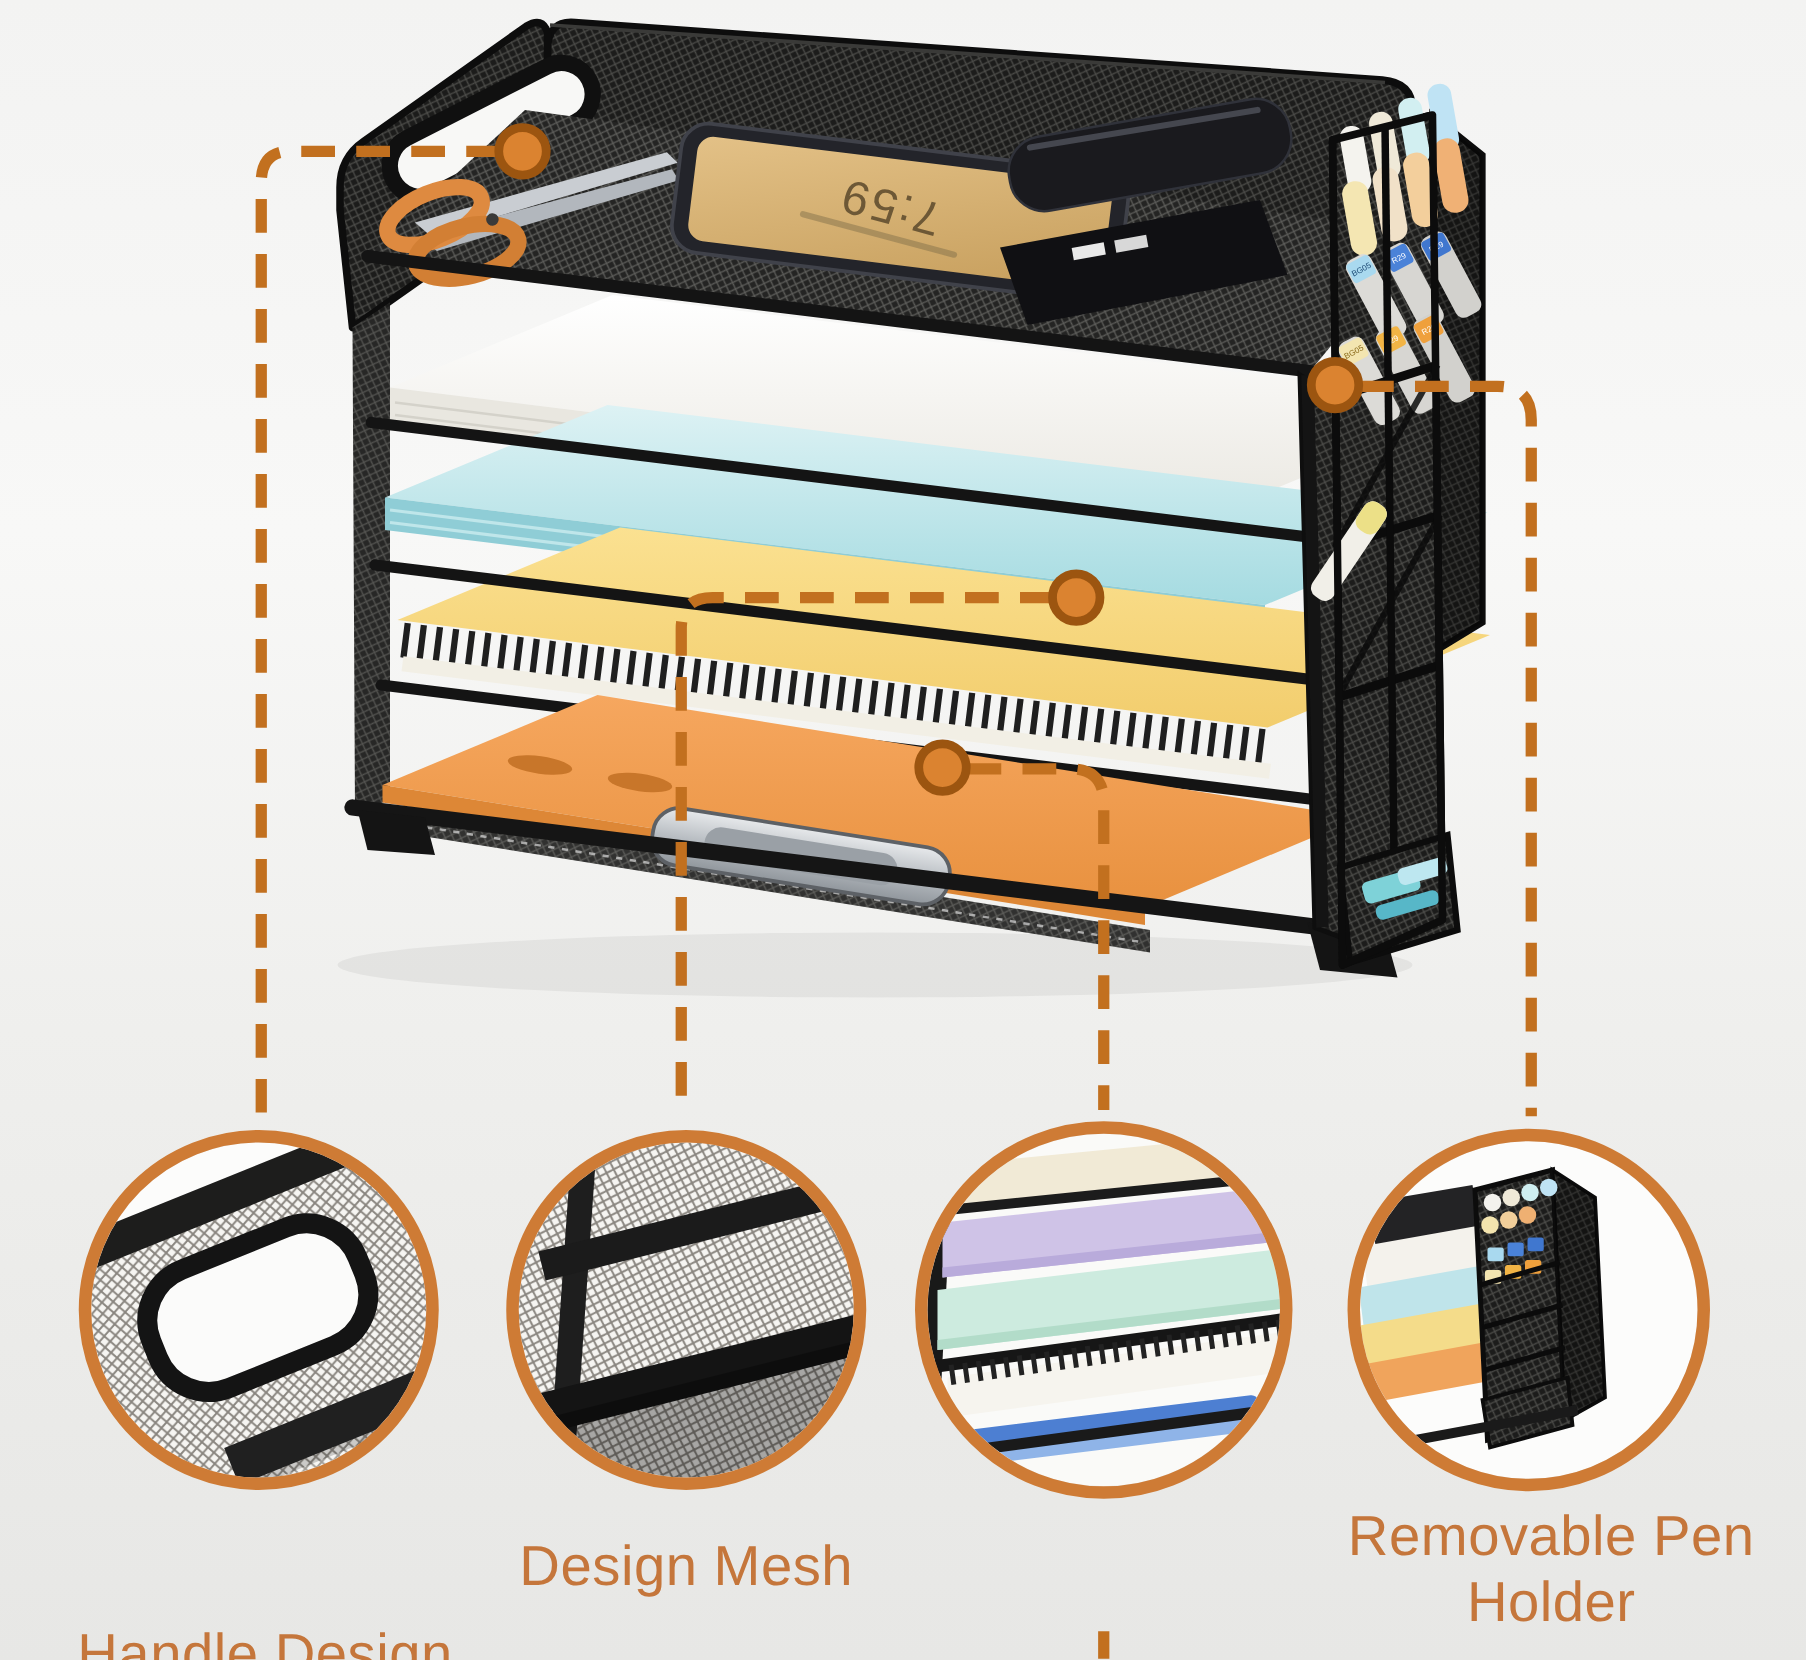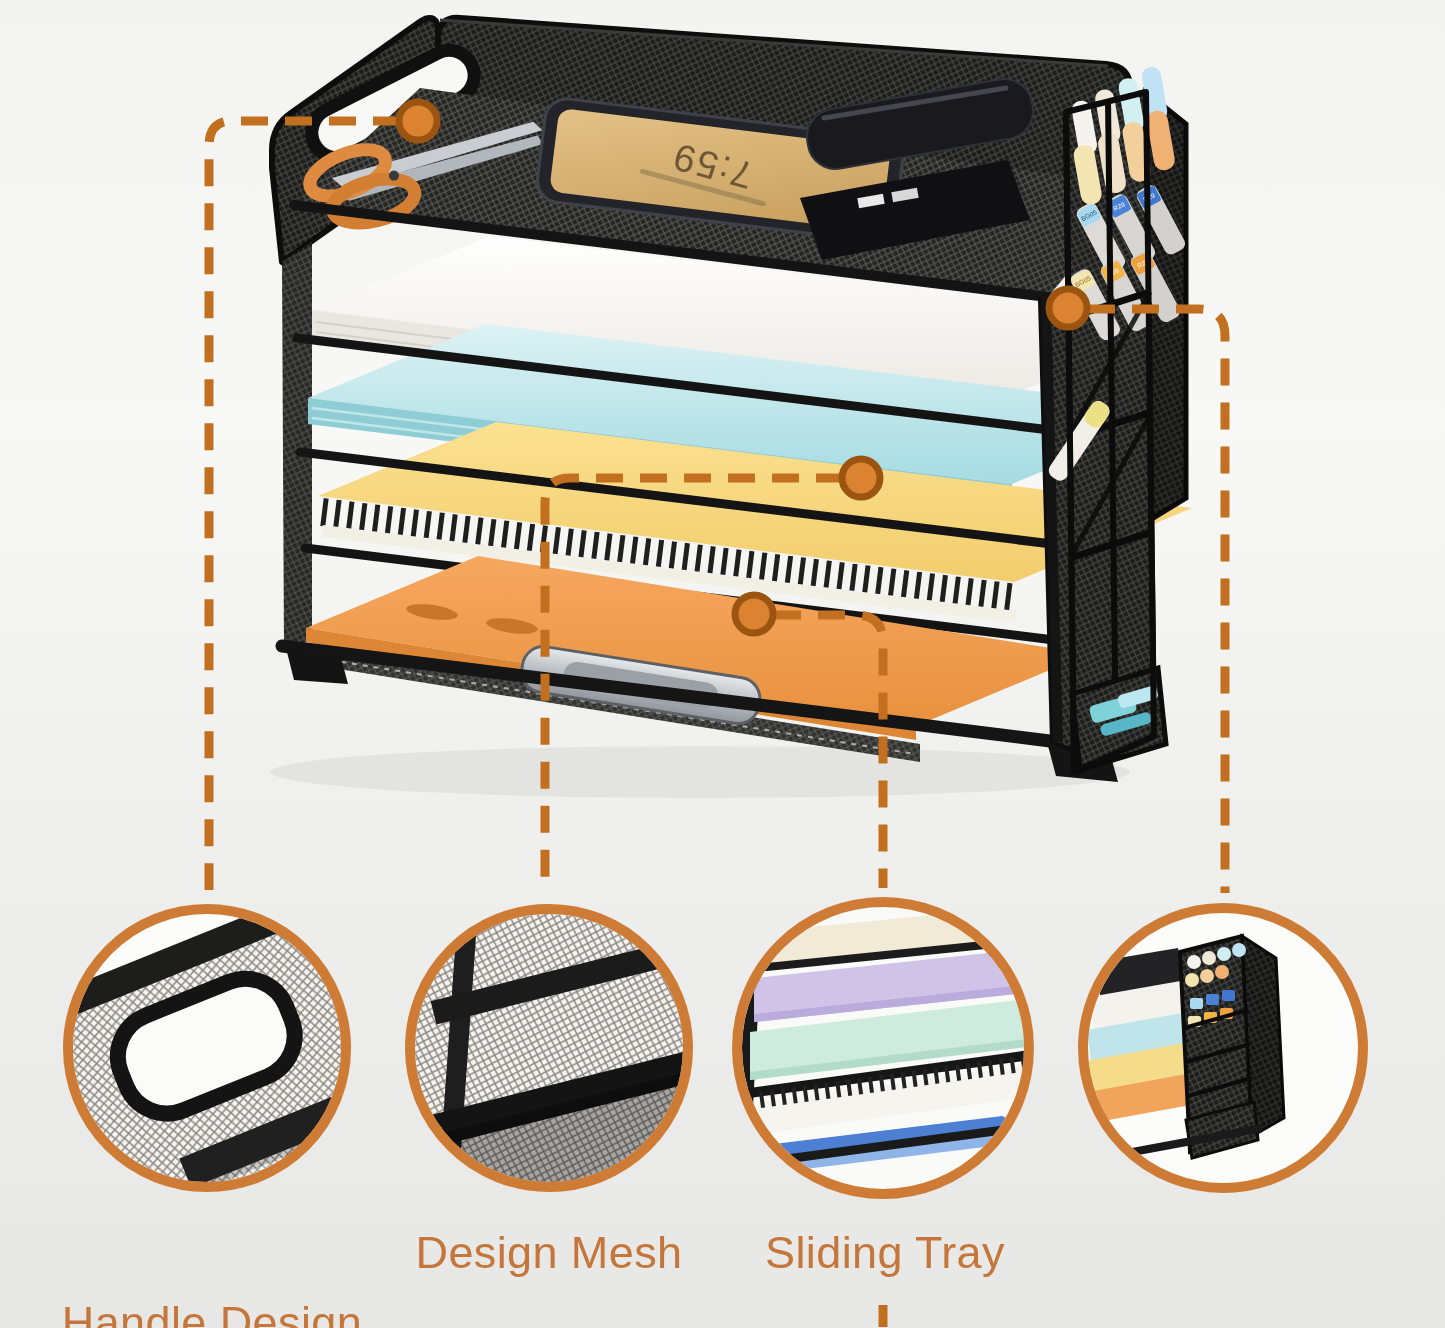--- a/index.html
+++ b/index.html
@@ -327,15 +327,15 @@
       <path d="M 1184,1028 L 1248,1010 M 1186,1062 L 1250,1044 M 1188,1096 L 1252,1078" stroke="#0b0b0b" stroke-width="4"></path>
       <polygon points="1186,1120 1254,1102 1258,1140 1192,1158" fill="url(#meshD)" stroke="#0c0c0c" stroke-width="3"></polygon>
       <path d="M 1100,1158 L 1262,1128" stroke="#1a1a1a" stroke-width="8"></path>
     </g>
     <circle cx="1223" cy="1048" r="140" fill="none" stroke="#ce7b35" stroke-width="10"></circle>
   </g>
 </svg>
 
 <div class="feature-label" style="left:22px;top:1296px;width:380px;">Handle Design</div>
 <div class="feature-label" style="left:359px;top:1226px;width:380px;">Design Mesh</div>
-<div class="feature-label" style="left:695px;top:1226px;width:380px;">Sliding Tray</div>
+<div class="feature-label" style="left:1075px;top:1202px;width:332px;">Removable Pen Holder</div>
 
 </div>
 
 </body></html>

